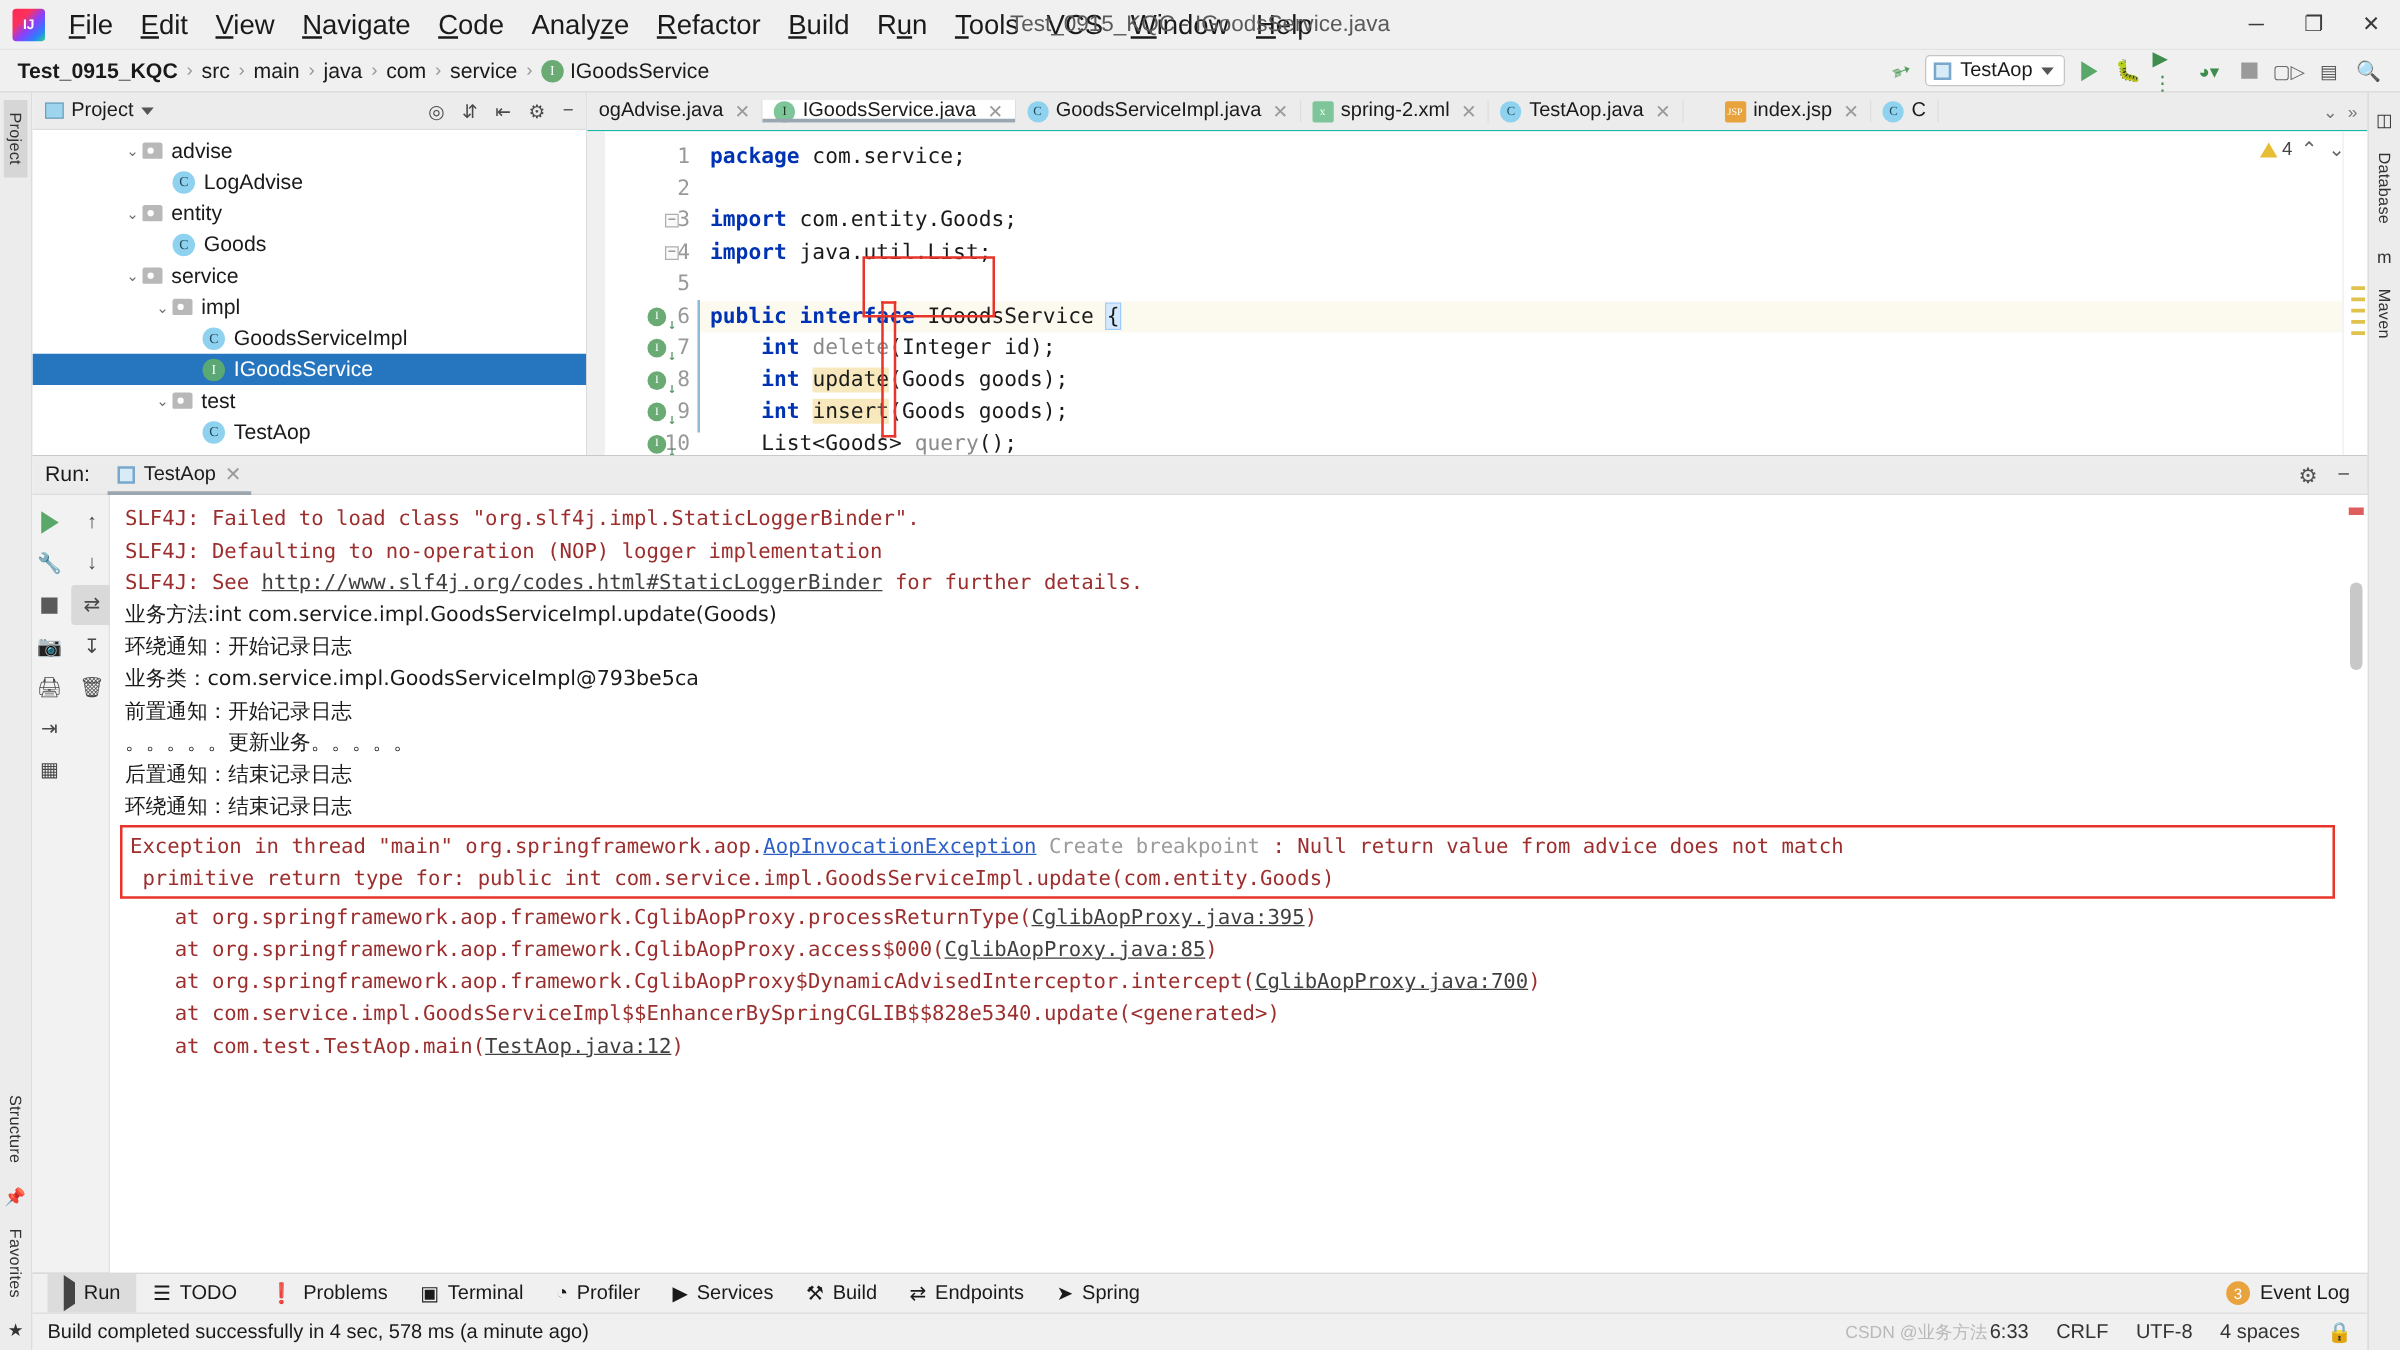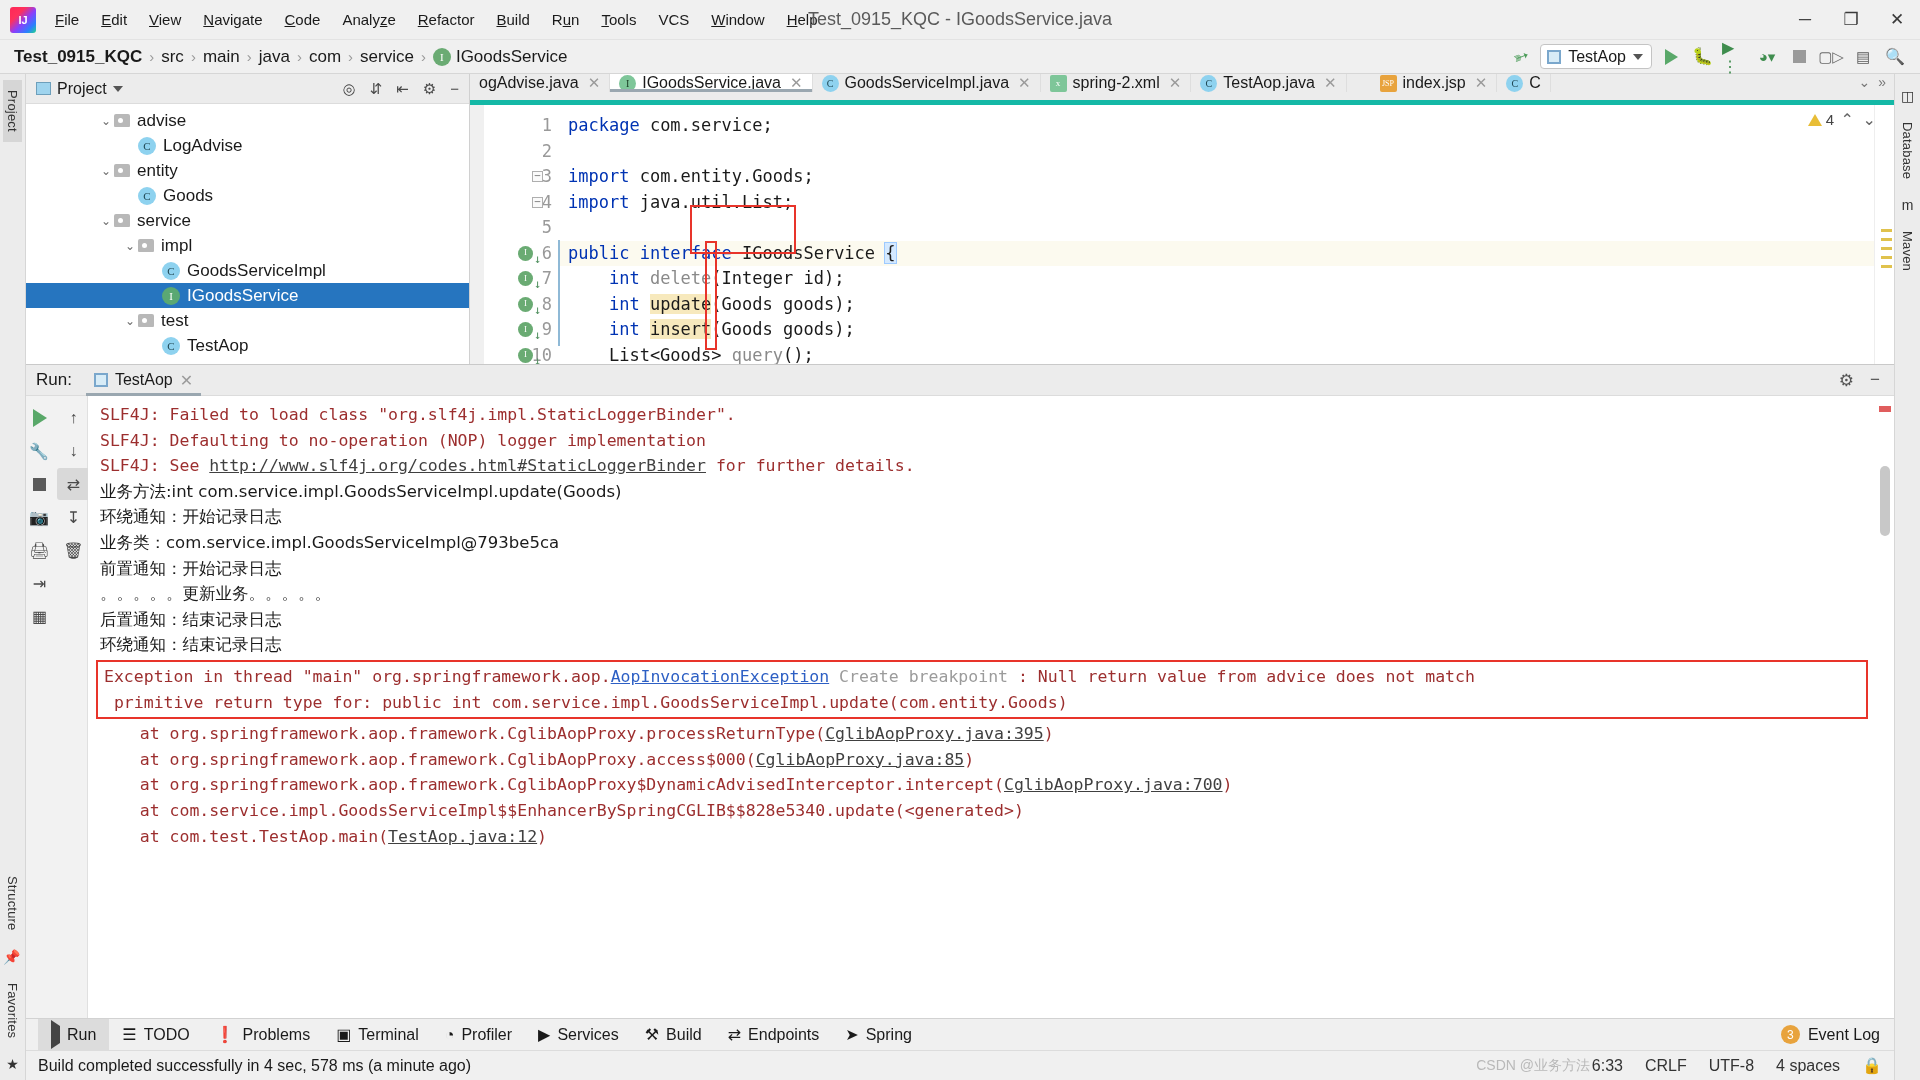--- a/index.html
+++ b/index.html
@@ -17,21 +17,21 @@
   .titlebar {
     height:40px; background:#f0f0f0; display:flex; align-items:center;
     border-bottom:1px solid #e3e3e3; flex:none; position:relative;
   }
   .ij-logo { width:26px; height:26px; margin:0 8px 0 10px; border-radius:3px;
     background:linear-gradient(135deg,#fe2857 0%,#fe315c 30%,#8a3ffc 55%,#2b7fff 80%,#21d789 100%);
     position:relative; flex:none; }
   .ij-logo::after{ content:"IJ"; position:absolute; inset:0; color:#fff; font-size:11px;
      font-weight:bold; display:flex; align-items:center; justify-content:center; }
   .menubar { display:flex; align-items:center; gap:0px; }
-  .menu-item { padding:4px 11px; font-size:15px; color:#1a1a1a; cursor:default; white-space:nowrap; }
+  .menu-item { padding:4px 11px; font-size:22px; color:#1a1a1a; cursor:default; white-space:nowrap; }
   .menu-item u { text-decoration:underline; }
   .win-title { position:absolute; left:0; right:0; text-align:center; font-size:18px;
      color:#5a5a5a; pointer-events:none; }
   .win-btns { margin-left:auto; display:flex; height:40px; z-index:2; }
   .win-btn { width:46px; height:40px; display:flex; align-items:center; justify-content:center;
      font-size:17px; color:#3a3a3a; }
 
   
   .navbar { height:34px; background:#f0f0f0; display:flex; align-items:center;
      padding-left:14px; border-bottom:1px solid #d6d6d6; flex:none; position:relative; }
@@ -84,22 +84,22 @@
   .folder-ic::after{content:"";position:absolute;left:4px;top:4px;width:5px;height:5px;
       background:#fff;border-radius:50%;}
   .cls-ic { width:18px;height:18px;border-radius:50%;background:#8ed2ef;color:#1f4652;
       font-size:11px;display:inline-flex;align-items:center;justify-content:center;margin-right:7px;
       flex:none; font-family:"Liberation Serif",serif; }
   .cls-ic.iface { background:#7ec699; color:#15381f; }
   .tnode.sel .cls-ic.iface { background:#5aa873; color:#fff; }
 
   
   .editor-wrap { flex:1; display:flex; flex-direction:column; min-width:0; background:#fff; }
-  .tabs { height:31px; background:#ececec; display:flex; align-items:flex-start; flex:none;
-      border-bottom:5px solid #14b8a6; overflow:hidden; }
+  .tabs { height:31px; background:#ececec; display:flex; align-items:center; flex:none;
+      border-bottom:1px solid #14b8a6; overflow:hidden; }
   .tab { display:flex; align-items:center; gap:6px; padding:0 9px; font-size:16px;
       white-space:nowrap; border-right:1px solid #dedede; color:#1a1a1a; position:relative; }
   .tab.active { background:#fff; }
   .tab.active::after { content:""; position:absolute; left:0; right:0; bottom:0; height:3px;
       background:#9aa7b0; }
   .tab .x { color:#9a9a9a; font-size:15px; margin-left:3px; }
   .ti { width:17px;height:17px;border-radius:50%;font-size:10px;display:inline-flex;
       align-items:center;justify-content:center;color:#15381f;flex:none;
       font-family:"Liberation Serif",serif;}
   .ti.green{background:#7ec699;} .ti.blue{background:#8ed2ef;color:#1f4652;}
@@ -117,21 +117,21 @@
   .gl .marker { position:absolute; left:34px; top:5px; width:15px;height:15px;border-radius:50%;
       background:#6aab73; color:#fff; font-size:9px; display:flex;align-items:center;
       justify-content:center; font-family:"Liberation Serif",serif; }
   .gl .arrow { position:absolute; left:50px; top:6px; color:#4f8f5e; font-size:12px; }
   .gl .fold { position:absolute; left:48px; top:7px; width:11px;height:11px;
       border:1px solid #aeaeae; background:#fafafa; color:#666; font-size:9px; line-height:9px;
       text-align:center; }
   .code { flex:1; padding-top:8px; position:relative; background:#fff; }
   .cl { height:25.5px; line-height:25.5px; white-space:pre; padding-left:10px; }
   .cl.hl { background:#fcfaef; }
-  .kw { color:#0033b3; font-weight:normal; }
+  .kw { color:#0033b3; font-weight:bold; }
   .pl { color:#1a1a1a; }
   .mth { color:#8a8a8a; }
   .hlident { background:#f7e9bd; }
   .caret-line-bar { position:absolute; left:0; top:0; bottom:0; width:2px; background:#8fb9d6; }
   .brace-box { outline:1px solid #9ecaff; background:#d4e9ff; }
 
   
   .ann { position:absolute; border:2.5px solid #e8342a; pointer-events:none; }
 
   

